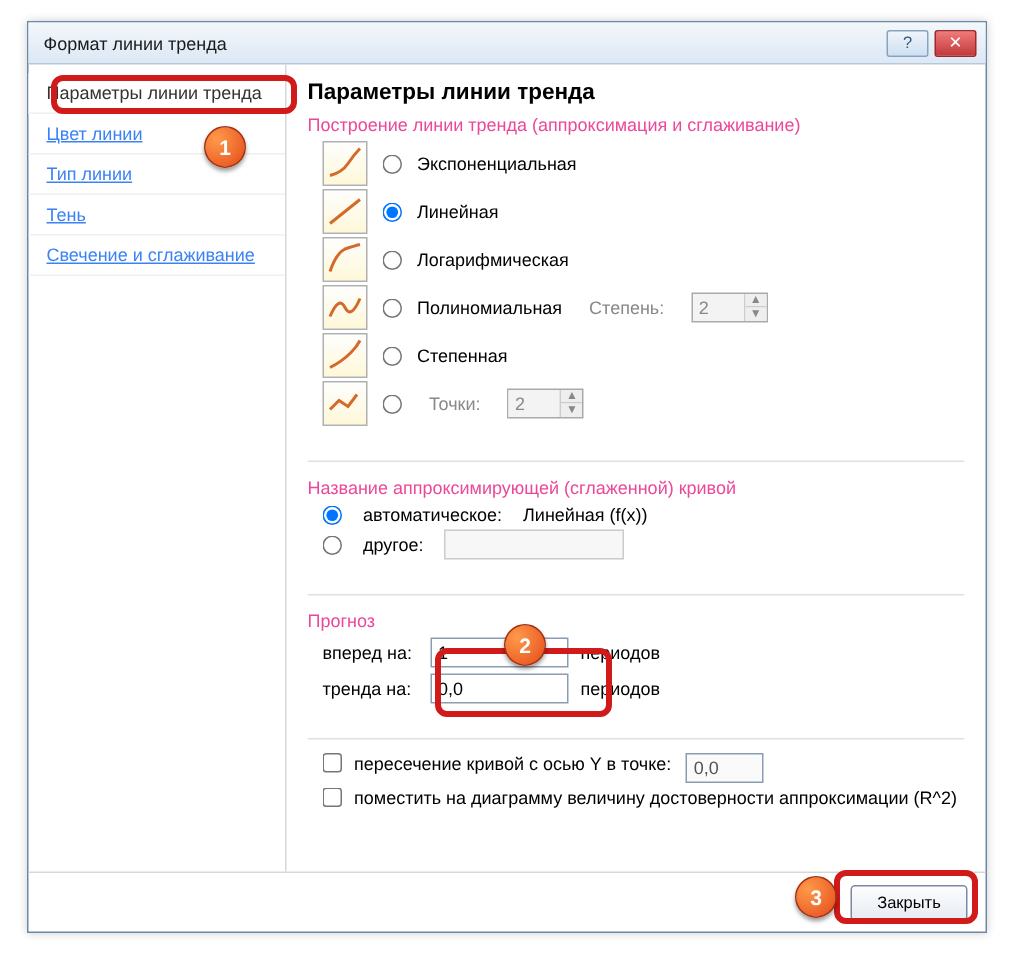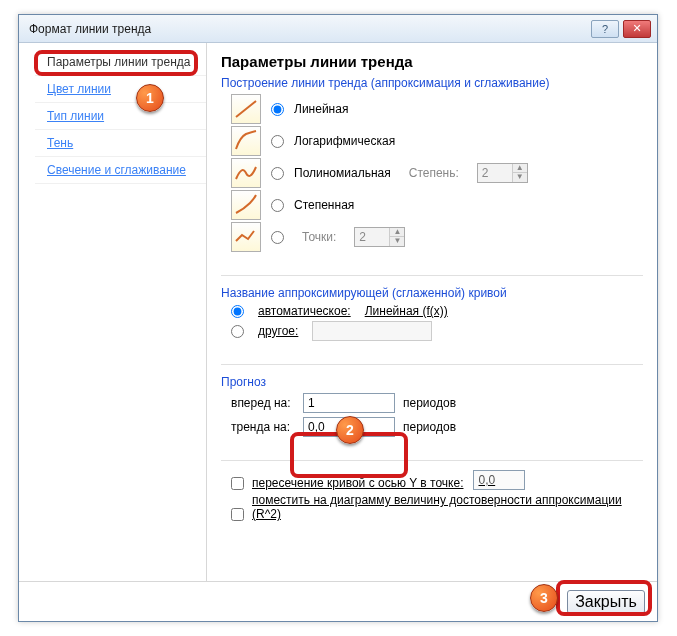--- a/index.html
+++ b/index.html
@@ -35,21 +35,20 @@
   border-radius: 2px;
   display: flex; align-items: center; justify-content: center;
   font-size: 11px;
   background: linear-gradient(#eef4fb, #cfe0f2);
   color: #3a5a7a;
 }
 .tb-close { background: linear-gradient(#f07a7a, #c13a3a); color: #fff; border-color: #a02828; }
 .body {
   display: flex;
   height: calc(100% - 28px - 40px);
-  padding-left: 16px;
 }
 .sidebar {
   width: 172px;
   border-right: 1px solid #d7d7d7;
   padding: 6px 0;
 }
 .sidebar .item {
   padding: 6px 12px;
   color: #3b82f6;
   text-decoration: underline;
@@ -60,21 +59,21 @@
   background: #fff;
   color: #333;
   text-decoration: none;
 }
 .content {
   flex: 1;
   padding: 10px 14px 4px 14px;
   overflow: auto;
 }
 h2.page-title { font-size: 15px; font-weight: 600; margin-bottom: 6px; }
-.group-label { color: #1d4ed8; margin: 4px 0 4px 0; }
+.group-label { color: #ec4899; margin: 4px 0 4px 0; }
 .trend-row {
   display: flex; align-items: center; gap: 10px;
   margin: 2px 0 2px 10px;
 }
 .trend-icon {
   width: 30px; height: 30px;
   border: 1px solid #b0b0b0;
   background: linear-gradient(#fefefe, #fef8d8);
   display: flex; align-items: center; justify-content: center;
 }
@@ -92,45 +91,45 @@
   background: #fff;
 }
 .spinner.disabled input { background: #f3f3f3; color: #888; }
 .spinner .btns { display: flex; flex-direction: column; border-left: 1px solid #ccc; }
 .spinner .btns span {
   width: 14px; height: 9px; font-size: 8px; line-height: 8px;
   text-align: center; background: #eee; border-bottom: 1px solid #ccc;
 }
 .spinner .btns span:last-child { border-bottom: none; }
 .section { border-top: 1px solid #e0e0e0; margin-top: 23px; padding-top: 6px; }
-.name-row { display: flex; align-items: center; gap: 14px; margin: 3px 0 3px 10px; text-decoration: underline; }
+.name-row { display: flex; align-items: center; gap: 14px; margin: 3px 0 3px 10px; }
 .textblock {
   border: 1px solid #ccc; background: #f7f7f7;
   width: 120px; height: 20px; line-height: 18px; padding: 0 4px;
   font-size: 11px;
 }
 .textblock.empty { color: transparent; }
 .forecast-row { display: flex; align-items: center; gap: 8px; margin: 4px 0 4px 10px; }
 .forecast-row .lbl { width: 64px; }
 .num-input {
   width: 92px; height: 20px;
   border: 1px solid #8a9db0; padding: 0 4px; font-size: 12px;
 }
-.check-row { display: flex; align-items: flex-end; gap: 4px; margin: 3px 0 3px 10px; text-decoration: underline; }
+.check-row { display: flex; align-items: flex-start; gap: 4px; margin: 3px 0 3px 10px; }
 .footer {
   height: 40px; border-top: 1px solid #d7d7d7;
   display: flex; justify-content: flex-end; align-items: center;
   padding: 0 12px;
 }
 .btn {
   min-width: 78px; height: 24px;
   border: 1px solid #7a8aa0;
   background: linear-gradient(#fdfdfe, #e6ebf2);
   border-radius: 3px;
-  font-size: 16px;
+  font-size: 11px;
   cursor: pointer;
 }
 
 .callout {
   position: absolute;
   width: 28px; height: 28px;
   border-radius: 50%;
   background: radial-gradient(circle at 30% 30%, #ff9a4a, #e44a1a);
   border: 1px solid #a02f0f;
   color: #fff; font-weight: bold; font-size: 14px;
@@ -167,20 +166,29 @@
       <div class="item">Свечение и сглаживание</div>
     </div>
 
     <div class="content">
       <h2 class="page-title">Параметры линии тренда</h2>
       <div class="group-label">Построение линии тренда (аппроксимация и сглаживание)</div>
 
       <div class="trend-row">
         <div class="trend-icon">
             <svg>
+              <path d="M2 20 Q10 18 14 12 Q18 6 22 2" stroke="#d46a2a" fill="none" stroke-width="2"></path>
+            </svg>
+          </div>
+        <input type="radio" name="tt" style="">
+        <span>Экспоненциальная</span>
+      </div>
+      <div class="trend-row">
+        <div class="trend-icon">
+            <svg>
               <path d="M2 20 L22 4" stroke="#d46a2a" fill="none" stroke-width="2"></path>
             </svg>
           </div>
         <input type="radio" name="tt" checked="" style="">
         <span>Линейная</span>
       </div>
       <div class="trend-row">
         <div class="trend-icon">
             <svg>
               <path d="M2 20 Q6 8 12 5 Q18 3 22 2" stroke="#d46a2a" fill="none" stroke-width="2"></path>

